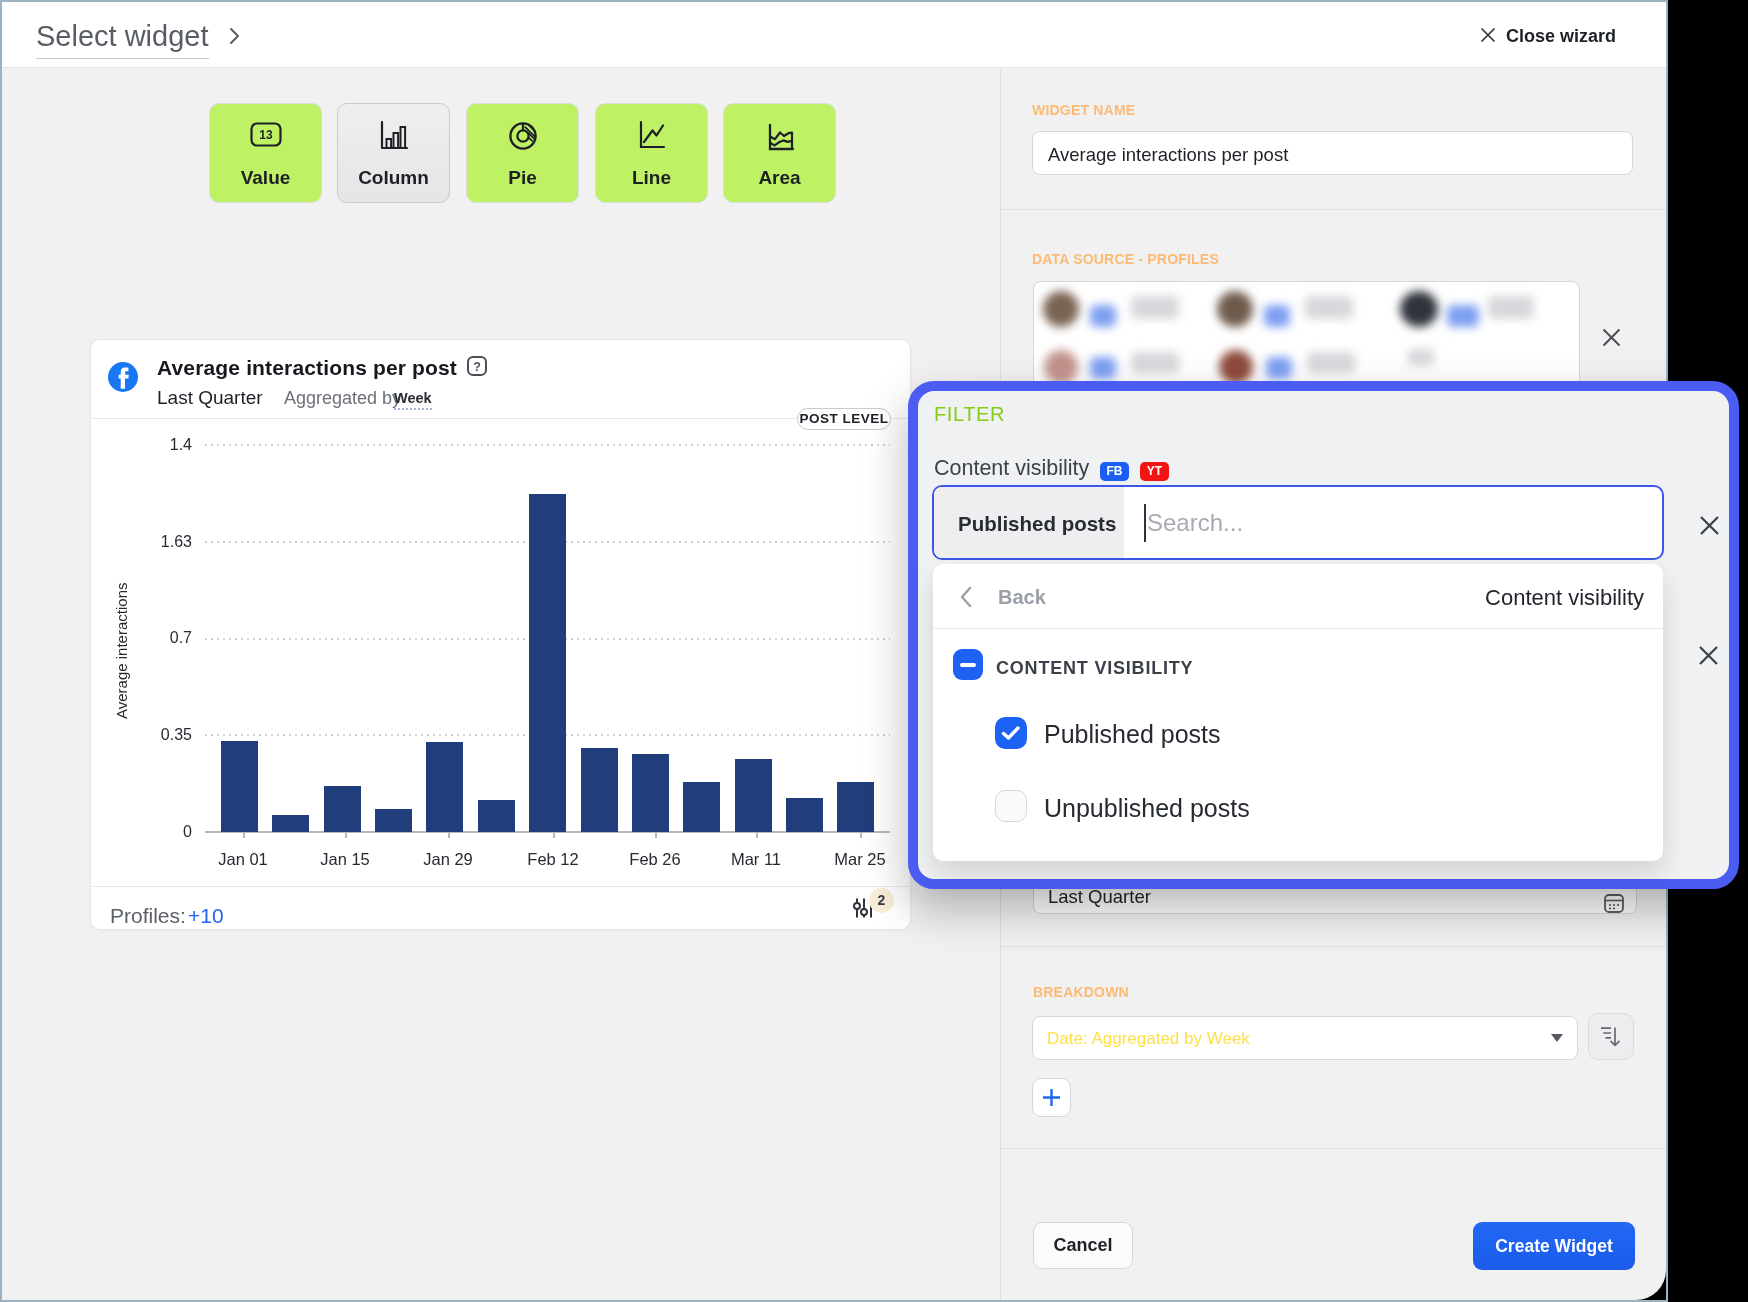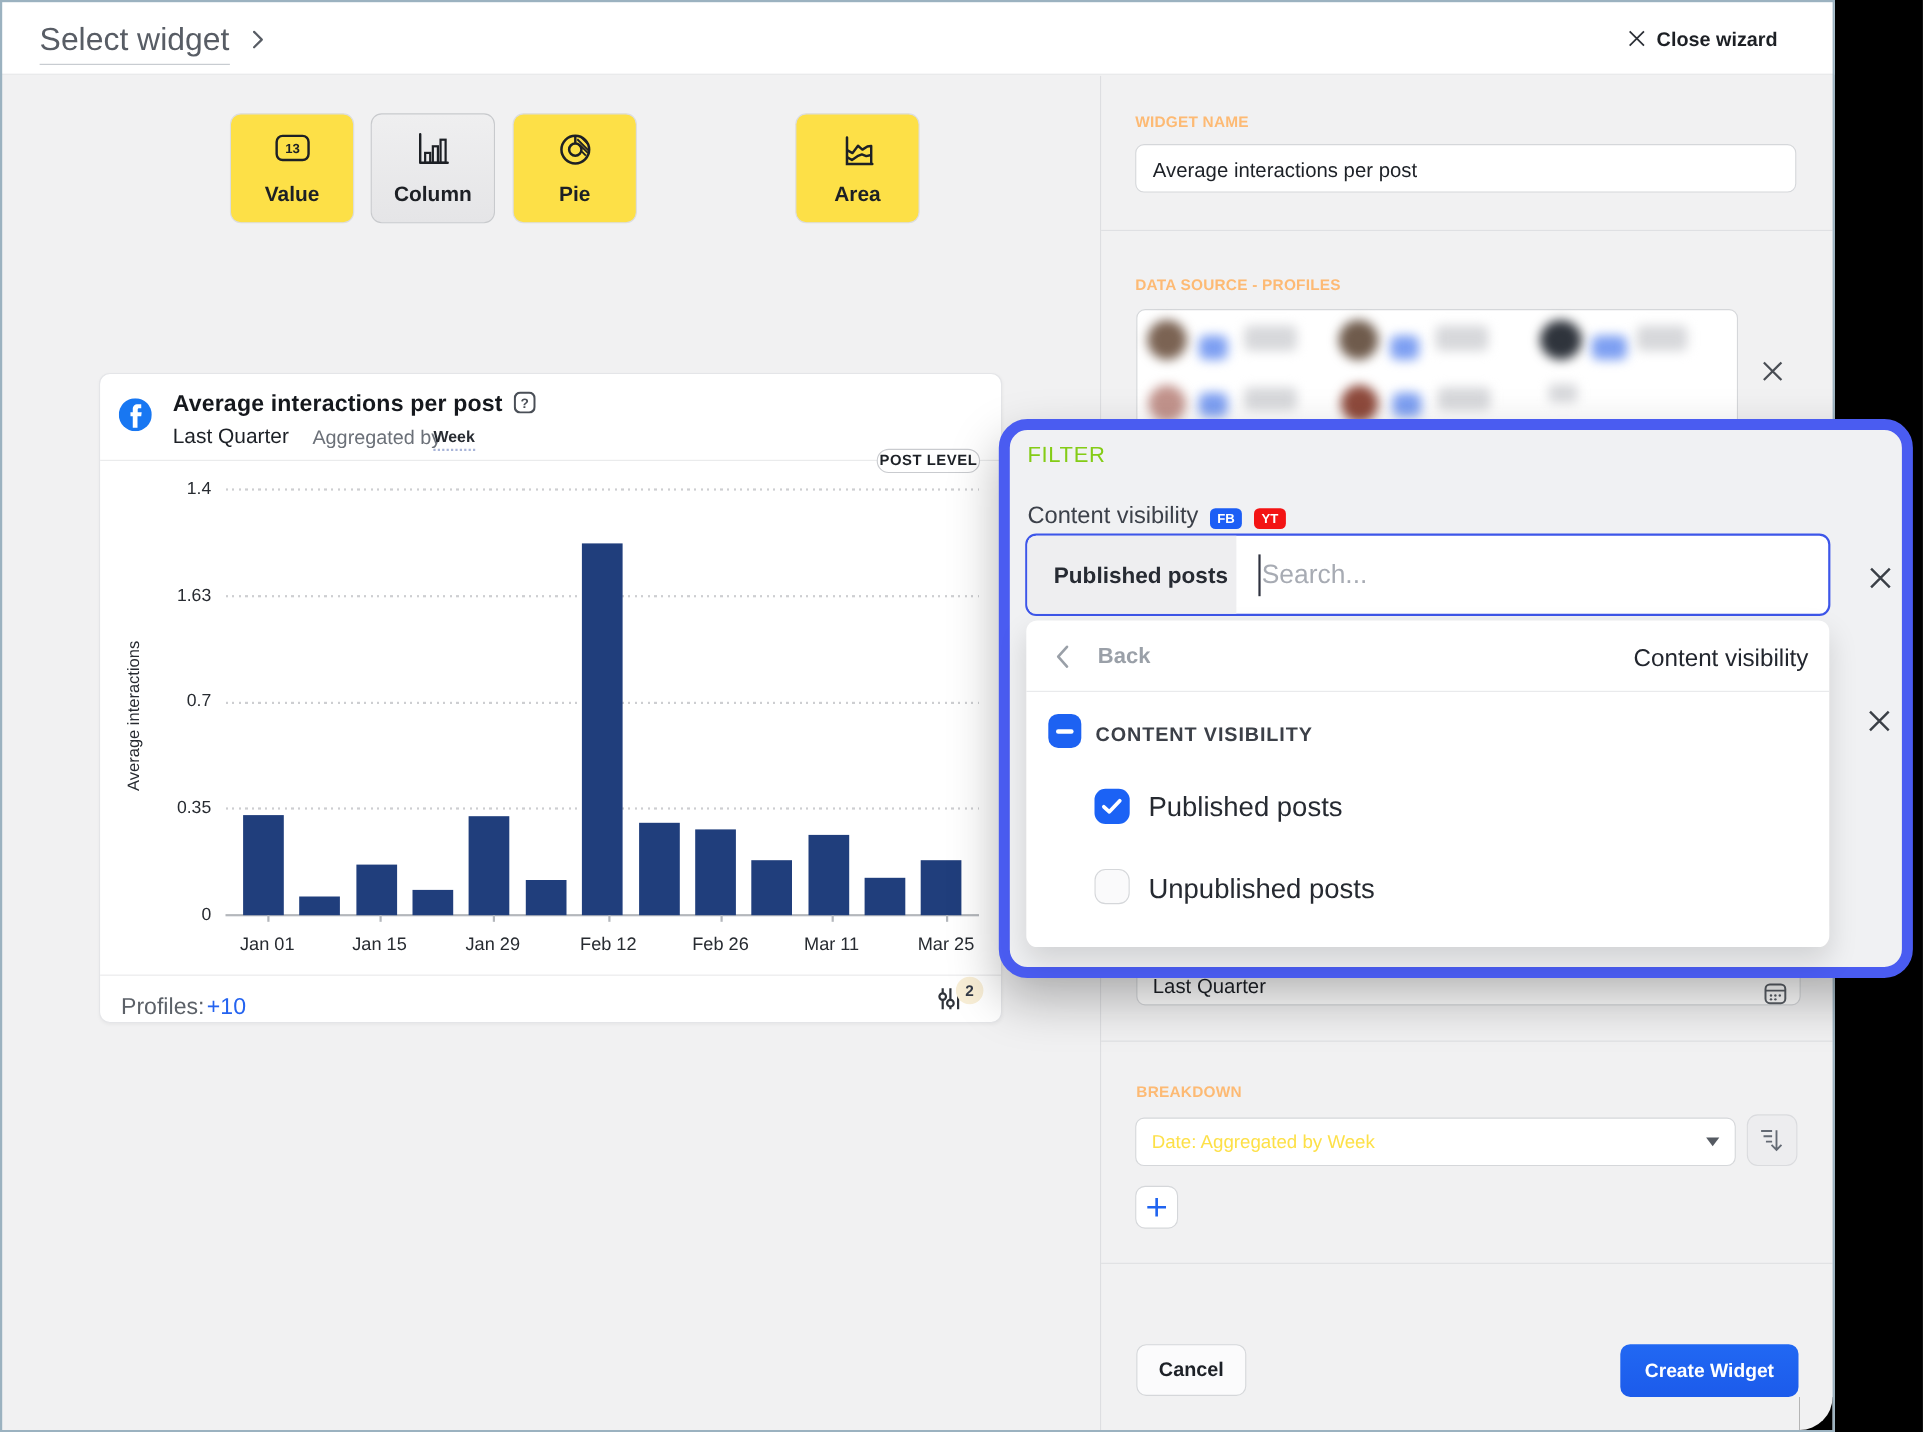--- a/index.html
+++ b/index.html
@@ -1,21 +1,21 @@
 <!DOCTYPE html>
 <html><head>
 <meta charset="utf-8">
 <style>
   * { margin:0; padding:0; box-sizing:border-box; }
   body { width:1748px; height:1302px; background:#000; font-family:"Liberation Sans", sans-serif; position:relative; overflow:hidden; }
   .a { position:absolute; }
   .lbl { font-weight:bold; font-size:14px; letter-spacing:.2px; color:#fdba74; }
   .inp { background:#fff; border:1.5px solid #d5d7da; border-radius:8px; }
   .hline { background:#dfe0e3; height:1px; }
-  .card { width:113px; height:100px; background:#fde047; border:1px solid #dcdde0; border-radius:10px; text-align:center; position:absolute; }
+  .card { width:113px; height:100px; background:#bef264; border:1px solid #dcdde0; border-radius:10px; text-align:center; position:absolute; }
   .card.sel { background:linear-gradient(#efeff0,#e5e5e7); border-color:#c8cacd; }
   .cic { position:absolute; top:16px; left:50%; transform:translateX(-50%); }
   .clb { position:absolute; top:63px; left:0; width:100%; font-size:19px; font-weight:bold; color:#1d2025; }
   .bar { position:absolute; background:#203e7c; width:37px; }
   .grid { position:absolute; left:205px; width:685px; height:2px; background-image:repeating-linear-gradient(90deg,#cdced1 0 2px,transparent 2px 6px); }
   .ylab { position:absolute; left:132px; width:60px; text-align:right; font-size:16px; color:#272b31; line-height:20px; }
   .xlab { position:absolute; width:80px; text-align:center; font-size:16.5px; color:#272b31; line-height:20px; }
   .tick { position:absolute; width:1.5px; height:6px; background:#b4b7bc; top:832px; }
   .chk { position:absolute; width:32px; height:32px; border-radius:10px; }
 </style>
@@ -51,20 +51,27 @@
     <div class="clb">Column</div>
   </div>
   <div class="a card" style="left:466px;top:103px;">
     <svg class="cic" width="32" height="32" viewBox="0 0 32 32">
         <circle cx="16" cy="16" r="12.6" fill="none" stroke="#1d2025" stroke-width="2.3"></circle>
         <circle cx="16" cy="16" r="5.6" fill="none" stroke="#1d2025" stroke-width="2.3"></circle>
         <path d="M16 3.4 V10.4" stroke="#1d2025" stroke-width="2.2"></path>
         <path d="M20.8 4.2 L27.8 11.2 M17.8 6.6 L28.4 17.2 M21 12.6 L27.4 19 M22 17.8 L25.6 21.4" stroke="#1d2025" stroke-width="1.7"></path>
       </svg>
     <div class="clb">Pie</div>
+  </div>
+  <div class="a card" style="left:595px;top:103px;">
+    <svg class="cic" width="32" height="30" viewBox="0 0 32 30">
+        <path d="M5 2 V27 H28" fill="none" stroke="#1d2025" stroke-width="2.2" stroke-linecap="round"></path>
+        <path d="M8 22 L16.5 10.5 L20.5 15.5 L27 5.5" fill="none" stroke="#1d2025" stroke-width="2.2" stroke-linejoin="round" stroke-linecap="round"></path>
+      </svg>
+    <div class="clb">Line</div>
   </div>
   <div class="a card" style="left:723px;top:103px;">
     <svg class="cic" width="34" height="32" viewBox="0 0 34 32">
         <path d="M7 5 V29 H30" fill="none" stroke="#1d2025" stroke-width="2.3" stroke-linecap="round"></path>
         <path d="M7 16.5 L12 19.2 L17 12.5 L21 16 L25.5 13.2 L29 12.6 V29" fill="none" stroke="#1d2025" stroke-width="2.2" stroke-linejoin="round"></path>
         <path d="M7 22.8 L11.5 25.4 L16.5 22 L20.5 20.4 L24.5 21.9 L29 20.9" fill="none" stroke="#1d2025" stroke-width="2.2" stroke-linejoin="round"></path>
       </svg>
     <div class="clb">Area</div>
   </div>
 

